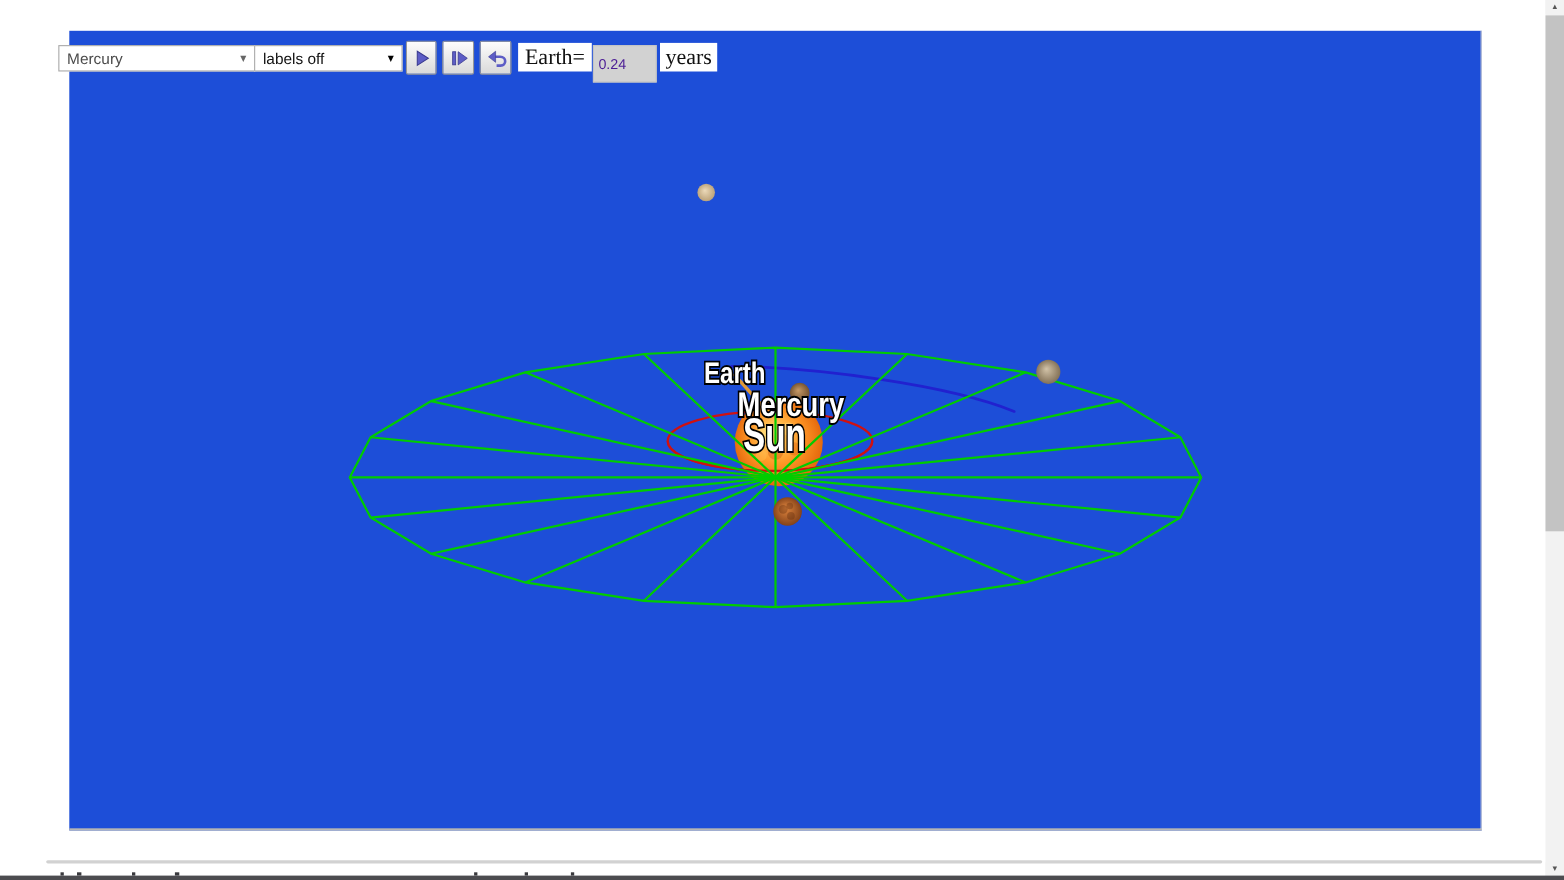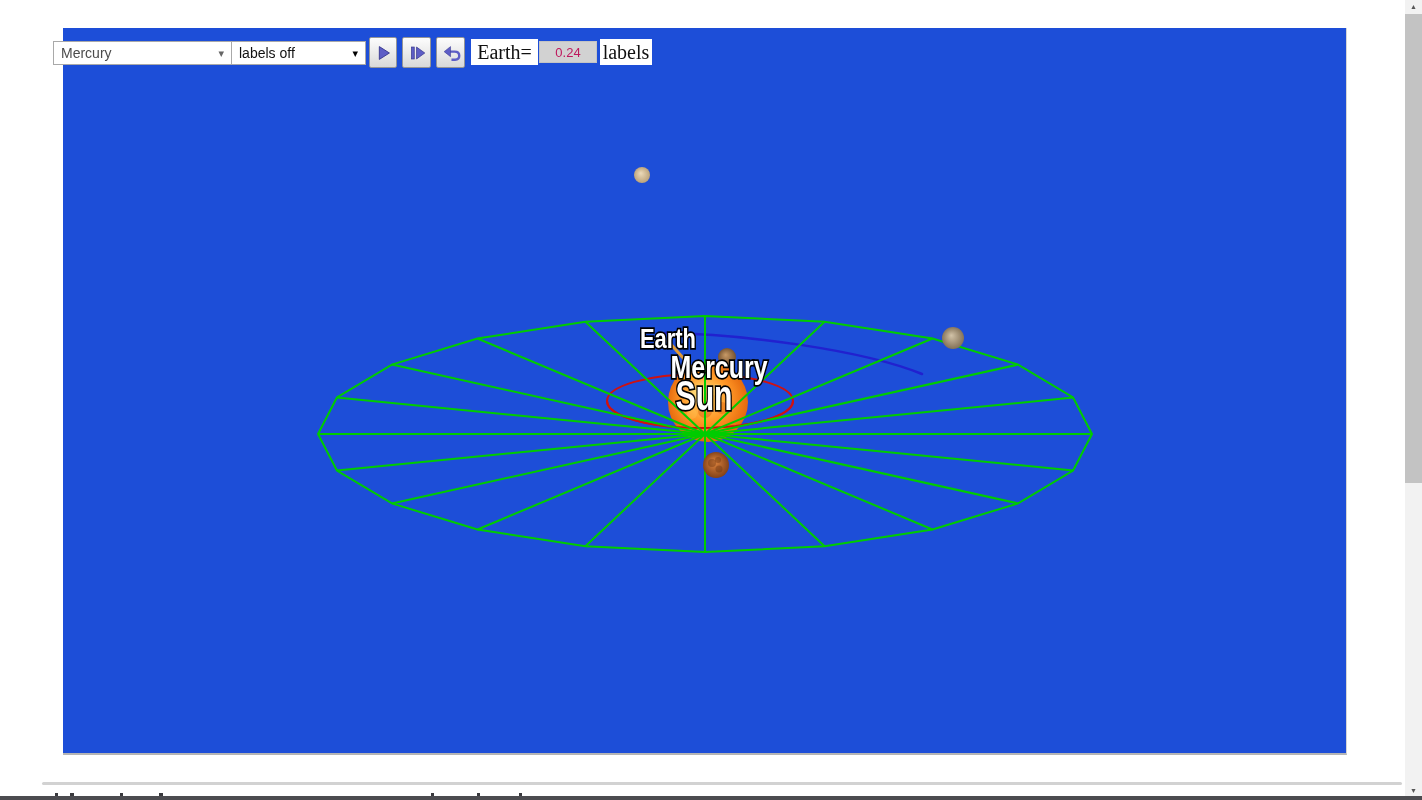--- a/index.html
+++ b/index.html
@@ -35,21 +35,21 @@
   .caption{
     position:absolute;background:#ffffff;box-sizing:border-box;
     display:flex;align-items:center;justify-content:center;
     font-family:"Liberation Serif",serif;font-size:20px;color:#111;
   }
   #time-caption{left:471px;top:39px;width:67px;height:26px;}
   #years-caption{left:600px;top:39px;width:52px;height:26px;}
   #time-input{
     position:absolute;left:539px;top:41px;width:58px;height:22px;box-sizing:border-box;
     background:#d2d2d2;border:1px solid #c4c4c4;border-radius:0;
-    font-family:"Liberation Sans",sans-serif;font-size:13px;color:#be185d;padding:4px 4px;text-align:center;
+    font-family:"Liberation Sans",sans-serif;font-size:13px;color:#4c1d95;padding:16px 4px;
   }
   
   #v-scrollbar{position:absolute;right:0;top:0;width:17px;height:800px;background:#f2f2f2;}
   #v-scroll-up,#v-scroll-down{
     position:absolute;left:0;width:17px;height:13px;display:flex;align-items:center;justify-content:center;
     color:#565656;font-size:7px;background:#f2f2f2;cursor:pointer;
   }
   #v-scroll-up{top:0;}
   #v-scroll-down{bottom:3px;}
   #v-scroll-thumb{position:absolute;left:0;top:14px;width:17px;height:469px;background:#c3c3c3;cursor:pointer;}
@@ -160,21 +160,21 @@
 </button>
 <button class="tb-btn" id="reset-button">
   <svg width="22" height="22" viewBox="0 0 24 24">
     <path d="M6.5 10.5 H16 C19.3 10.5 21 12.6 21 15 C21 17.4 19.3 19.3 16.5 19.3 H12.5" fill="none" stroke="#5d5dc6" stroke-width="2.6"></path>
     <path d="M11.5 5 L4.5 10.5 L11.5 16 Z" fill="#5d5dc6" stroke="#39398f" stroke-width="0.6"></path>
   </svg>
 </button>
 
 <div class="caption" id="time-caption">Earth=</div>
 <input id="time-input" value="0.24" style="">
-<div class="caption" id="years-caption">labels</div>
+<div class="caption" id="years-caption">years</div>
 
 <div id="v-scrollbar">
   <div id="v-scroll-up">▲</div>
   <div id="v-scroll-thumb"></div>
   <div id="v-scroll-down">▼</div>
 </div>
 <div id="h-scroll-thumb"></div>
 <div id="clipped-status-text">
   <i style="left:55px"></i>
     <i style="left:70px;width:4px"></i>

